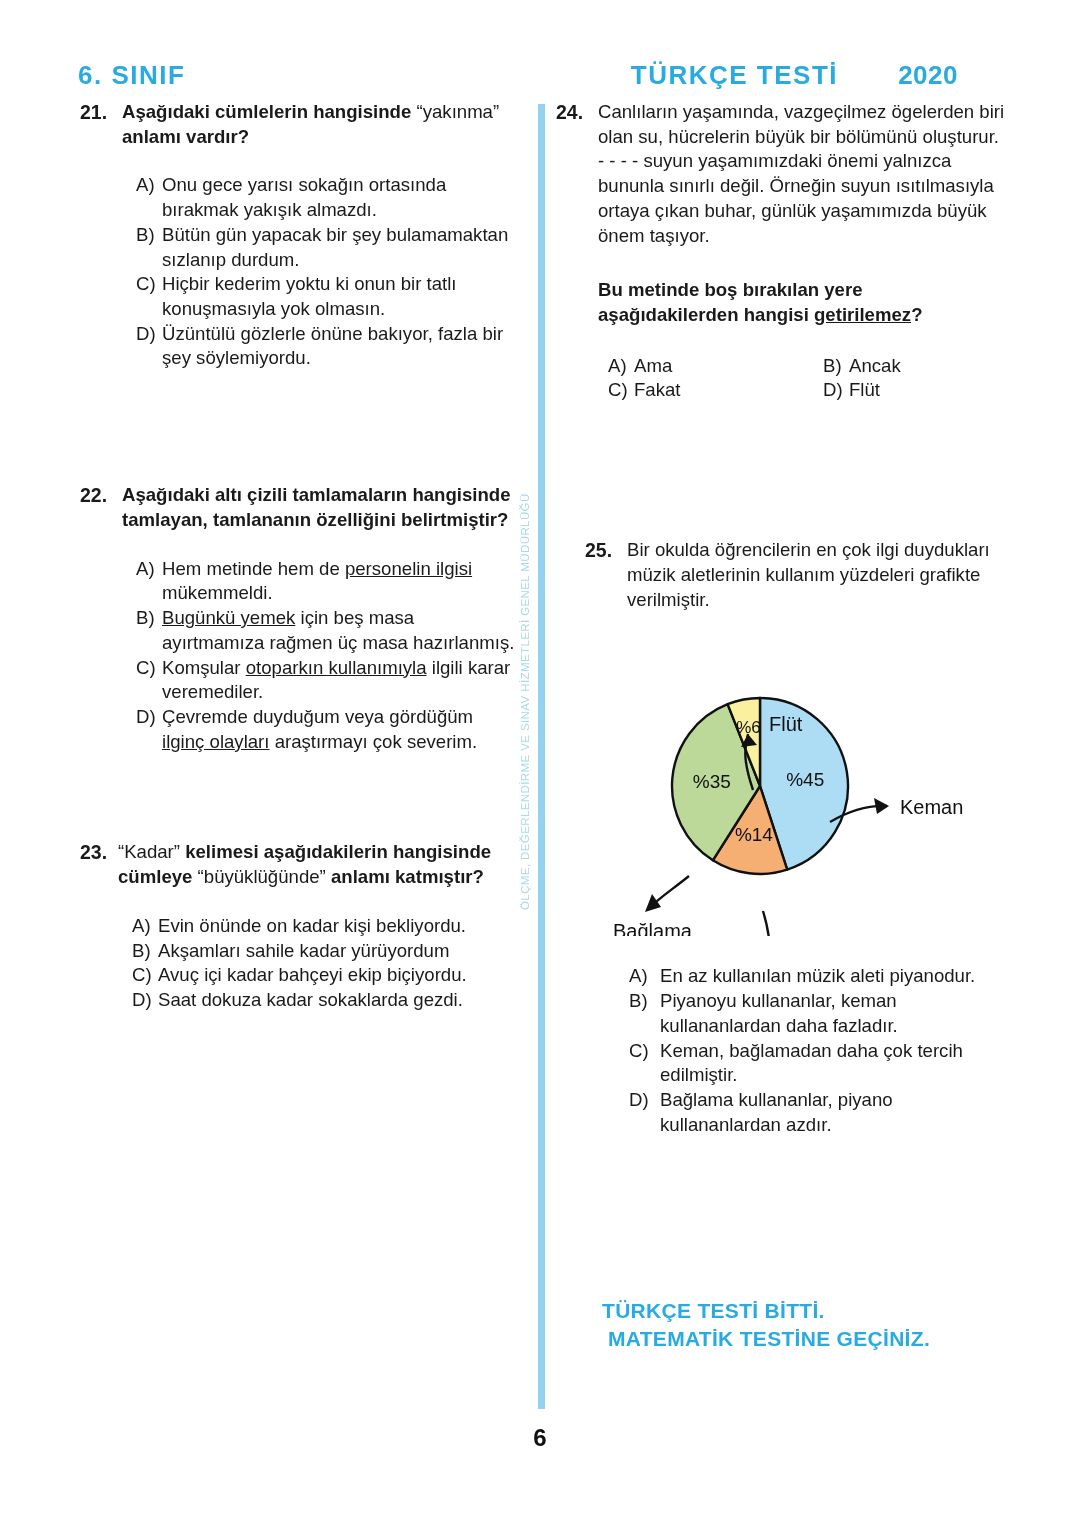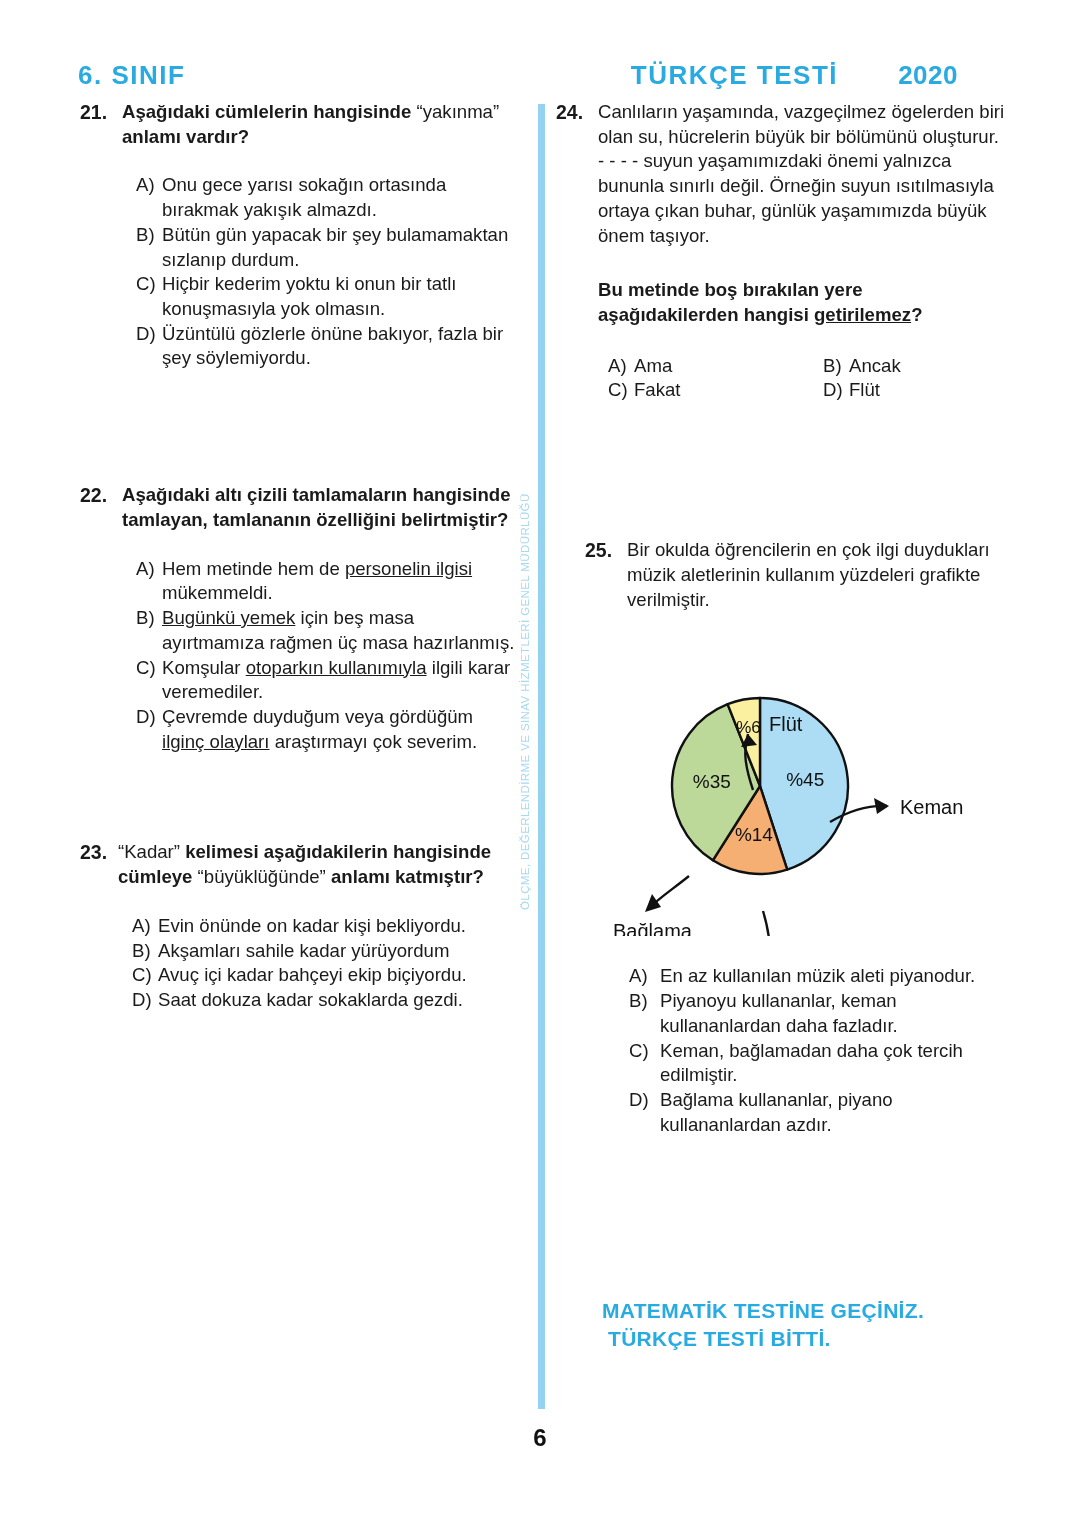--- a/index.html
+++ b/index.html
@@ -353,16 +353,16 @@
       <div class="opt">
         <span class="opt-letter wide">D)</span>
         <span class="opt-text">Bağlama kullananlar, piyano kullananlardan azdır.</span>
       </div>
     </div>
   </div>
 
 </div>
 
 <div class="end-note">
+  <div>TÜRKÇE TESTİ BİTTİ.</div>
   <div>MATEMATİK TESTİNE GEÇİNİZ.</div>
-  <div>TÜRKÇE TESTİ BİTTİ.</div>
 </div>
 <div class="page-num">6</div>
 
 </body></html>

